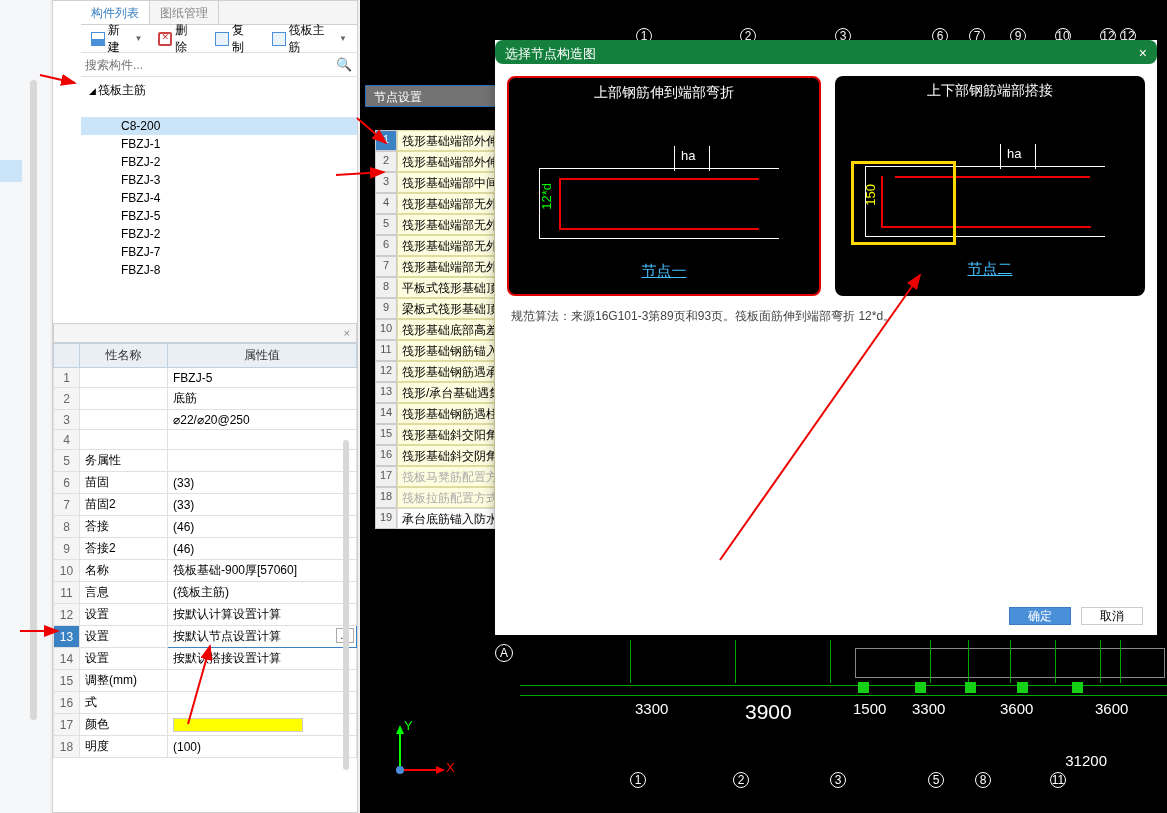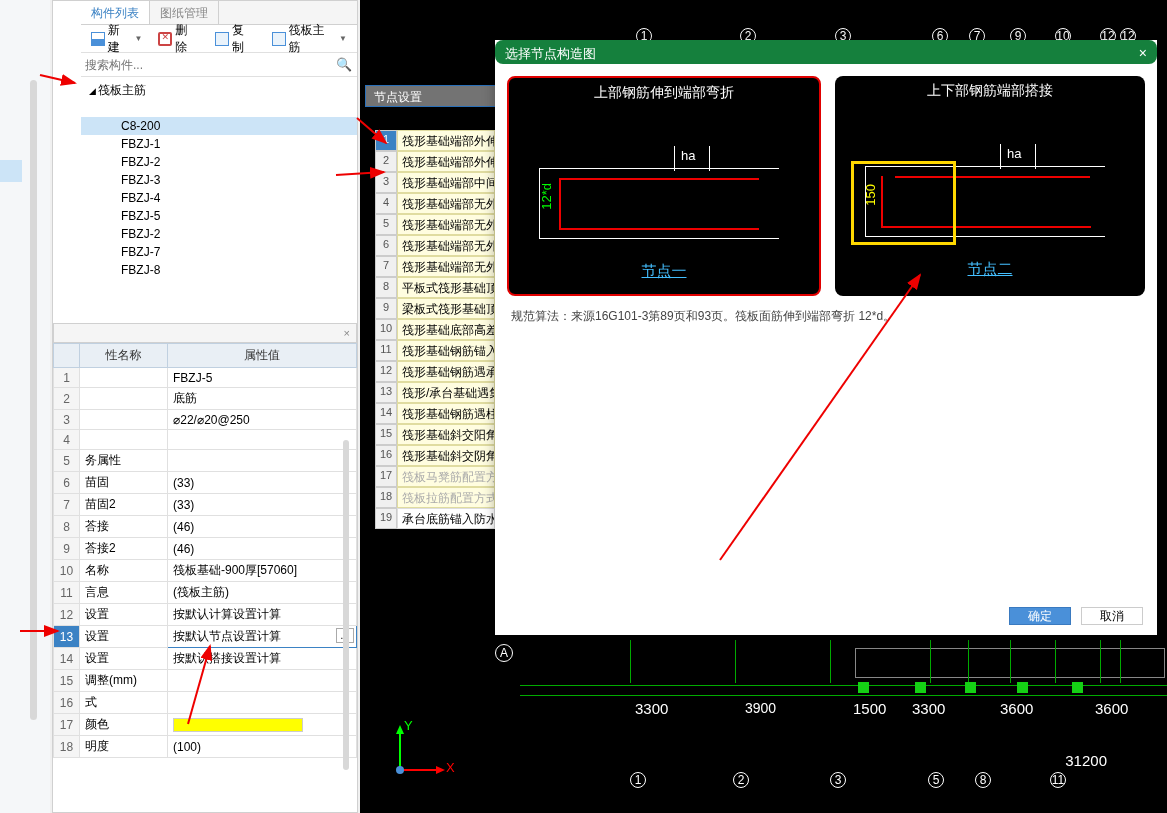--- a/index.html
+++ b/index.html
@@ -366,21 +366,21 @@
     <div class="grid-line" style="left: 650px;"></div>
     <div class="grid-line" style="left: 695px;"></div>
     <div class="grid-line" style="left: 740px;"></div>
     <div class="grid-line" style="left: 760px;"></div>
     <div class="green-sq" style="left: 498px; top: 682px;"></div>
     <div class="green-sq" style="left: 555px; top: 682px;"></div>
     <div class="green-sq" style="left: 605px; top: 682px;"></div>
     <div class="green-sq" style="left: 657px; top: 682px;"></div>
     <div class="green-sq" style="left: 712px; top: 682px;"></div>
     <div style="position: absolute; color: rgb(255, 255, 255); font-size: 15px; left: 275px; top: 700px;">3300</div>
-    <div style="position: absolute; color: rgb(255, 255, 255); font-size: 14px; left: 385px; top: 700px;">3900</div>
+    <div style="position: absolute; color: rgb(255, 255, 255); font-size: 21px; left: 385px; top: 700px;">3900</div>
     <div style="position: absolute; color: rgb(255, 255, 255); font-size: 15px; left: 493px; top: 700px;">1500</div>
     <div style="position: absolute; color: rgb(255, 255, 255); font-size: 15px; left: 552px; top: 700px;">3300</div>
     <div style="position: absolute; color: rgb(255, 255, 255); font-size: 15px; left: 640px; top: 700px;">3600</div>
     <div style="position: absolute; color: rgb(255, 255, 255); font-size: 15px; left: 735px; top: 700px;">3600</div>
     <div class="ruler-mark" style="left: 270px; top: 772px;">1</div>
     <div class="ruler-mark" style="left: 373px; top: 772px;">2</div>
     <div class="ruler-mark" style="left: 470px; top: 772px;">3</div>
     <div class="ruler-mark" style="left: 568px; top: 772px;">5</div>
     <div class="ruler-mark" style="left: 615px; top: 772px;">8</div>
     <div class="ruler-mark" style="left: 690px; top: 772px;">11</div>

